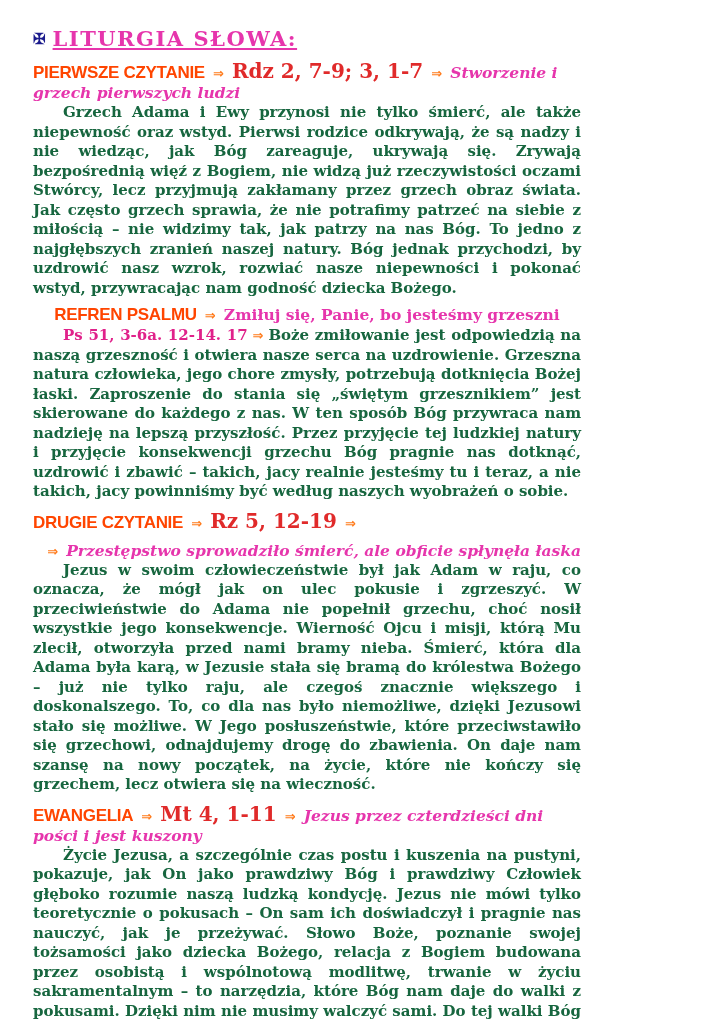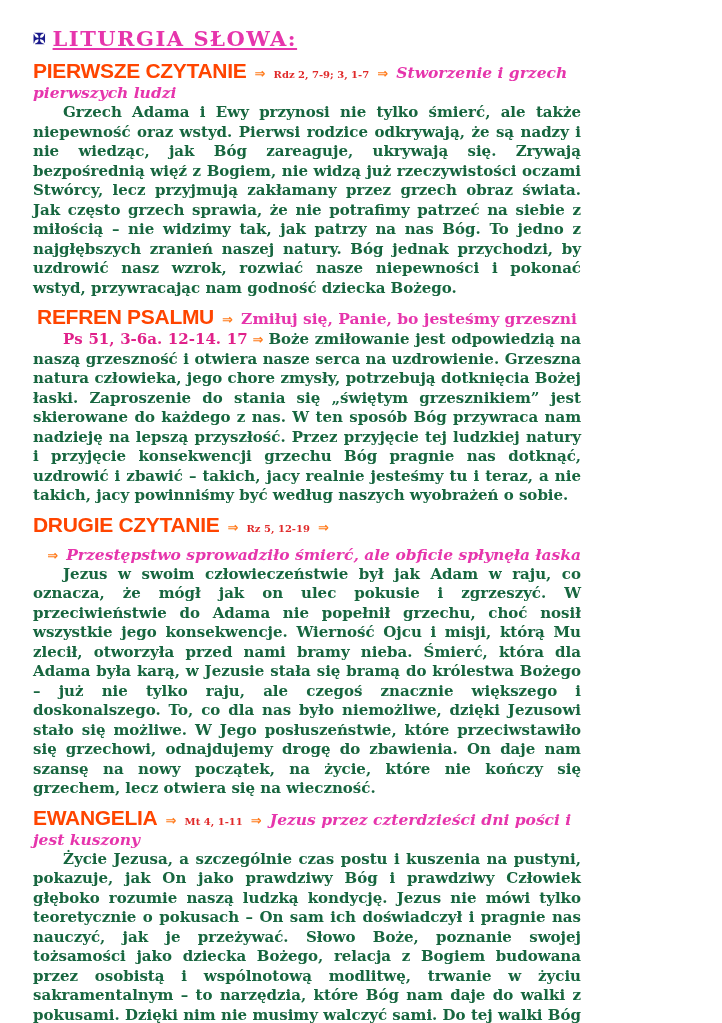--- a/index.html
+++ b/index.html
@@ -23,24 +23,24 @@
   }
   .title-row{margin:0 0 8px 0;white-space:nowrap;}
   .title-icon{color:#1a1a8c;font-size:15px;font-weight:700;vertical-align:2px;margin-right:7px;}
   .page-title{
     color:var(--magenta);font-size:21px;font-weight:700;letter-spacing:1.5px;
     text-decoration:underline;
   }
   .hline{margin:7px 0 1px 0;}
   .h-label{
     font-family:"Liberation Sans", sans-serif;
-    color:var(--orange);font-weight:700;font-size:21px;letter-spacing:-0.3px;text-align:center;
+    color:var(--orange);font-weight:700;font-size:17px;letter-spacing:-0.3px;text-align:center;
   }
   .arrow{color:var(--arrow);font-family:"DejaVu Sans", sans-serif;font-size:13px;font-weight:700;margin:0 3px;}
-  .ref-red{color:var(--red);font-weight:700;font-size:10px;}
+  .ref-red{color:var(--red);font-weight:700;font-size:20px;}
   .sub-mag-i{color:var(--magenta);font-weight:700;font-style:italic;font-size:15.5px;}
   .sub-mag{color:var(--magenta);font-weight:700;font-size:15.5px;}
   .center{text-align:center;}
   .right{text-align:right;}
   p.body{
     margin:0;text-align:justify;font-size:15px;line-height:1.3;
     font-weight:700;color:var(--green);text-indent:30px;
   }
   .seg-green{color:var(--green);}
   .seg-pink{color:var(--pink);}

